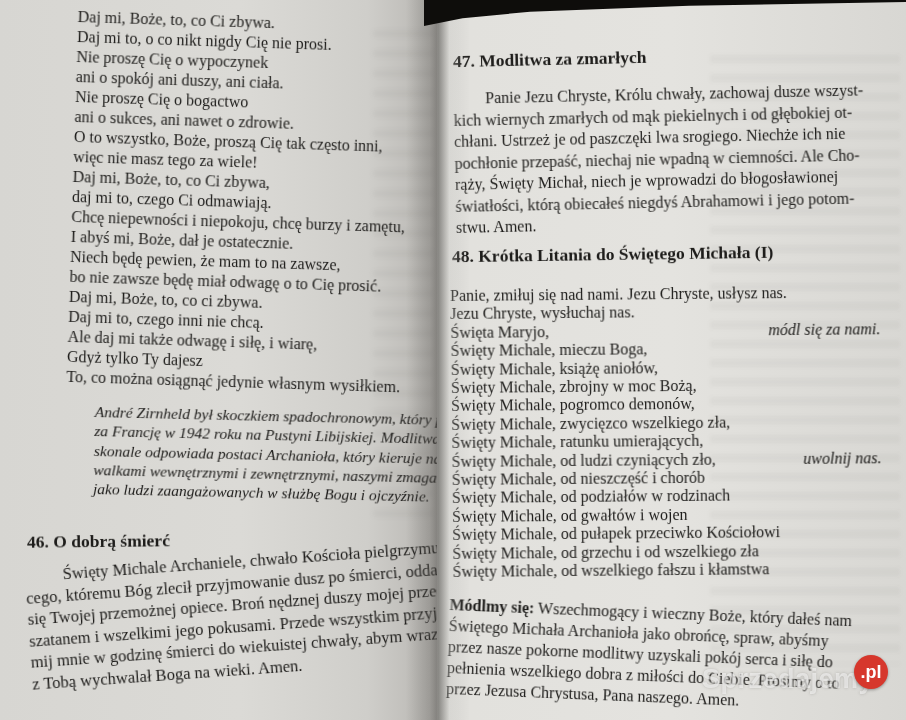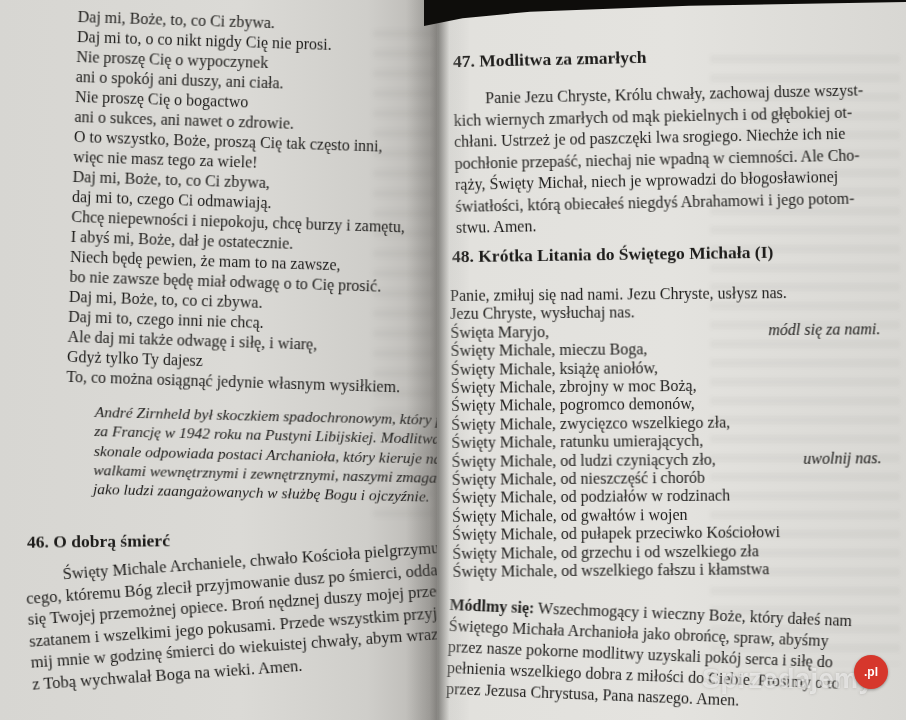--- a/index.html
+++ b/index.html
@@ -68,21 +68,21 @@
   
   .watermark{position:absolute;left:702px;top:664px;z-index:30;}
   .wm-text{
     font-family:"Liberation Sans","DejaVu Sans",sans-serif;font-weight:700;
     font-size:27px;letter-spacing:.5px;color:rgba(255,255,255,0.55);
     text-shadow:0 0 3px rgba(130,128,124,0.45);
   }
   .wm-badge{
     position:absolute;left:152px;top:-9px;width:34px;height:34px;border-radius:50%;
     background:#d6372c;color:#fff;display:flex;align-items:center;justify-content:center;
-    font-family:"Liberation Sans","DejaVu Sans",sans-serif;font-weight:700;font-size:12px;
+    font-family:"Liberation Sans","DejaVu Sans",sans-serif;font-weight:700;font-size:18px;
     box-shadow:0 1px 3px rgba(0,0,0,0.35);
   }
 </style>
 </head>
 <body>
 
 <div class="scene">
 
   <div class="page page-left">
     <div class="block poem ink">

